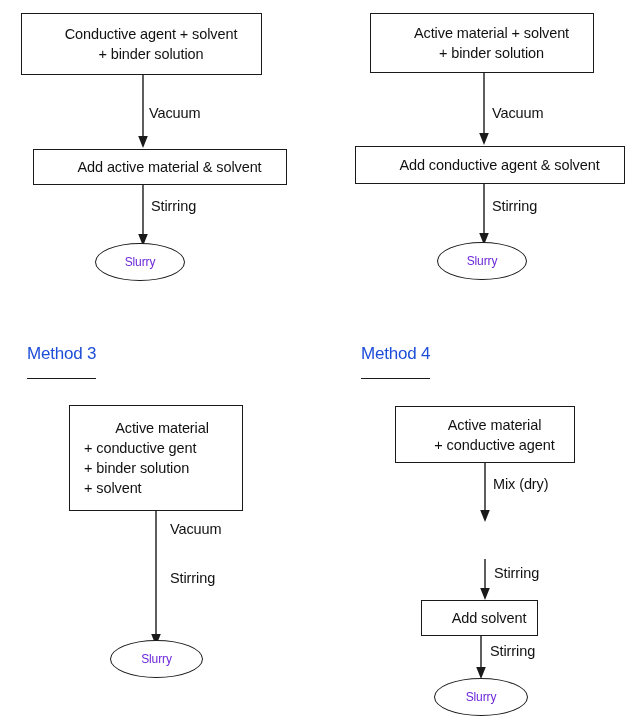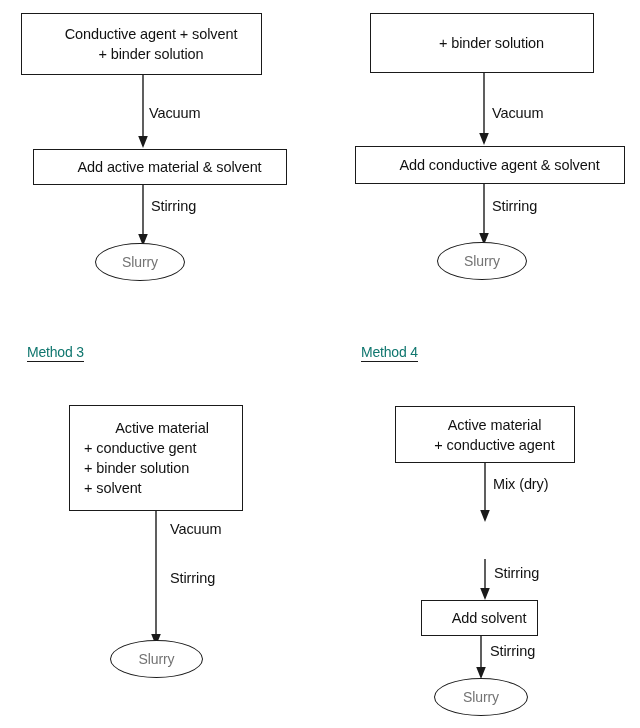--- a/index.html
+++ b/index.html
@@ -44,47 +44,47 @@
   }
   .terminal {
     position: absolute;
     box-sizing: border-box;
     border: 1.6px solid #1a1a1a;
     border-radius: 50%;
     background: #ffffff;
     display: flex;
     align-items: center;
     justify-content: center;
-    color: #737373;
-    font-size: 14px;
+    color: #6d28d9;
+    font-size: 12px;
     letter-spacing: -0.1px;
   }
   .edge {
     position: absolute;
   }
   .edge svg {
     display: block;
     overflow: visible;
   }
   .edge-label {
     position: absolute;
     color: #111111;
     font-size: 14.5px;
     letter-spacing: -0.1px;
     white-space: nowrap;
   }
   .method-title {
     position: absolute;
-    color: #0f766e;
-    font-size: 14px;
+    color: #1d4ed8;
+    font-size: 17px;
     font-weight: 400;
     letter-spacing: -0.2px;
     white-space: nowrap;
     border-bottom: 1.6px solid #1a1a1a;
-    padding-bottom: 1px;
+    padding-bottom: 14px;
   }
 </style>
 </head>
 <body>
 
 <div id="canvas">
 
   <div class="node-box" style="left:21px; top:13px; width:241px; height:62px;">
     <span class="line">Conductive agent + solvent</span>
     <span class="line">+ binder solution</span>
@@ -108,20 +108,21 @@
       <polygon points="7,61 2.2,49 11.8,49" fill="#1a1a1a"></polygon>
     </svg>
   </div>
   <div class="edge-label" style="left:151px; top:198px;">Stirring</div>
 
   <div class="terminal" style="left:95px; top:243px; width:90px; height:38px;">
     <span>Slurry</span>
   </div>
 
   <div class="node-box" style="left:370px; top:13px; width:224px; height:60px;">
+    <span class="line">Active material + solvent</span>
     <span class="line">+ binder solution</span>
   </div>
 
   <div class="edge" style="left:477px; top:73px; width:14px; height:73px;">
     <svg width="14" height="73" viewBox="0 0 14 73">
       <line x1="7" y1="0" x2="7" y2="62" stroke="#1a1a1a" stroke-width="1.4"></line>
       <polygon points="7,72 2.2,60 11.8,60" fill="#1a1a1a"></polygon>
     </svg>
   </div>
   <div class="edge-label" style="left:492px; top:105px;">Vacuum</div>

